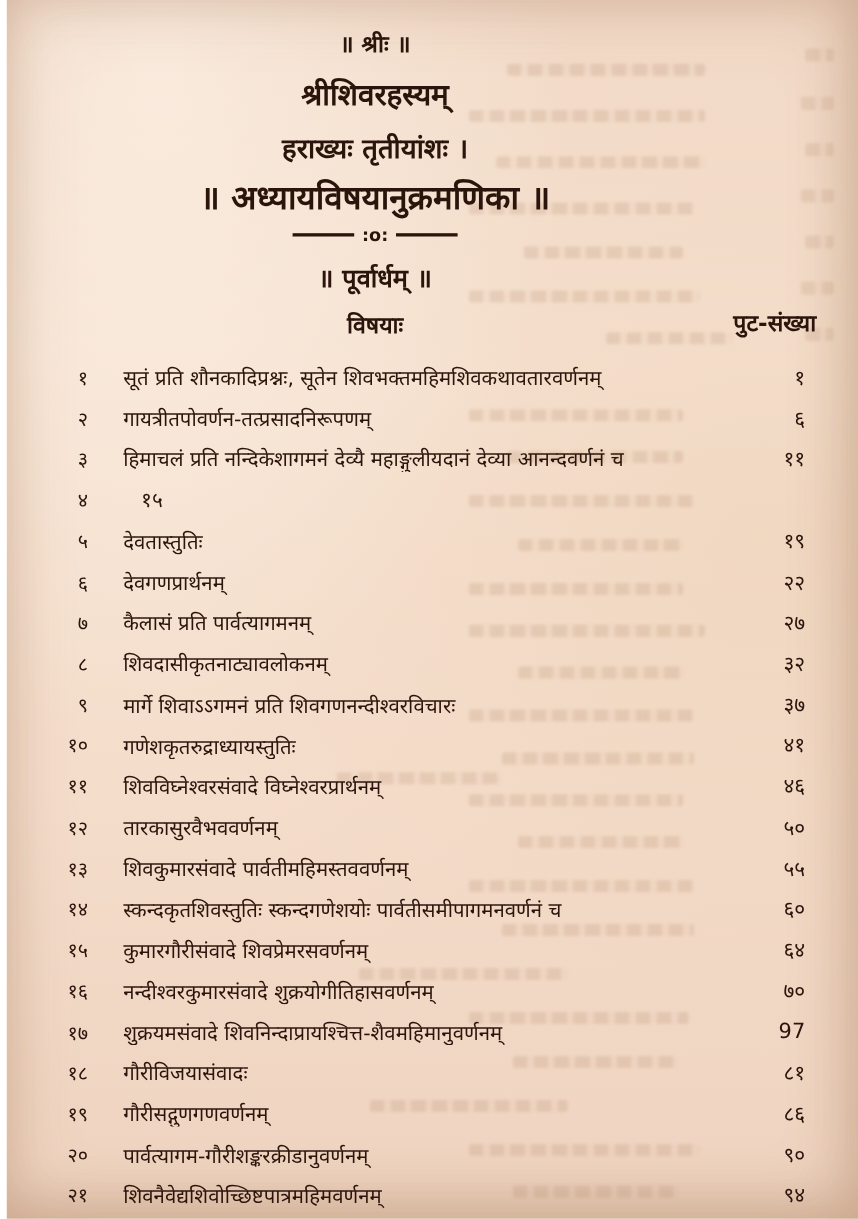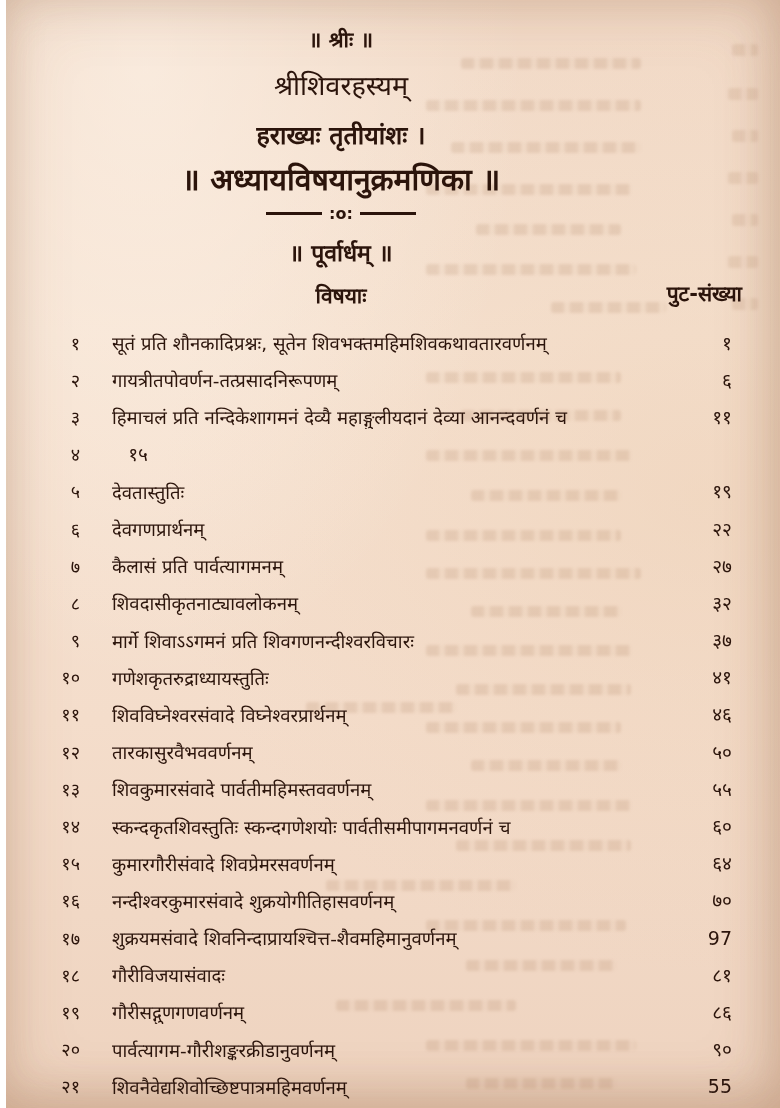--- a/index.html
+++ b/index.html
@@ -36,21 +36,21 @@
   }
   .ghost.num { height: 12px; opacity: 0.30; }
 
   .header {
     position: absolute;
     left: 0; top: 0;
     width: 670px;
     text-align: center;
   }
   .invocation   { position: absolute; left: 0; right: 0; top: 25px;  font-size: 21px; font-weight: bold; }
-  .book-title   { position: absolute; left: 0; right: 0; top: 66px;  font-size: 27px; font-weight: normal; margin: 0; }
+  .book-title   { position: absolute; left: 0; right: 0; top: 66px;  font-size: 27px; font-weight: bold; margin: 0; }
   .part-line    { position: absolute; left: 0; right: 0; top: 117px; font-size: 25px; font-weight: bold; margin: 0; }
   .index-head   { position: absolute; left: 0; right: 0; top: 158px; font-size: 30px; font-weight: bold; margin: 0; }
   .divider {
     position: absolute; left: 0; right: 0; top: 204px;
     display: flex; align-items: center; justify-content: center; gap: 7px;
     font-size: 16px; font-weight: bold;
   }
   .divider .rule { display: inline-block; width: 56px; height: 3px; background: #2b140b; }
   .section-head { position: absolute; left: 0; right: 0; top: 236px; font-size: 23px; font-weight: bold; }
 
@@ -248,17 +248,17 @@
       <span class="pg">८६</span>
     </div>
       <div class="toc-row">
       <span class="no">२०</span>
       <span class="title">पार्वत्यागम-गौरीशङ्करक्रीडानुवर्णनम्</span>
       <span class="pg">९०</span>
     </div>
       <div class="toc-row">
       <span class="no">२१</span>
       <span class="title">शिवनैवेद्यशिवोच्छिष्टपात्रमहिमवर्णनम्</span>
-      <span class="pg">55</span>
+      <span class="pg">९४</span>
     </div>
     </div>
 
 </div>
 
 </body></html>

